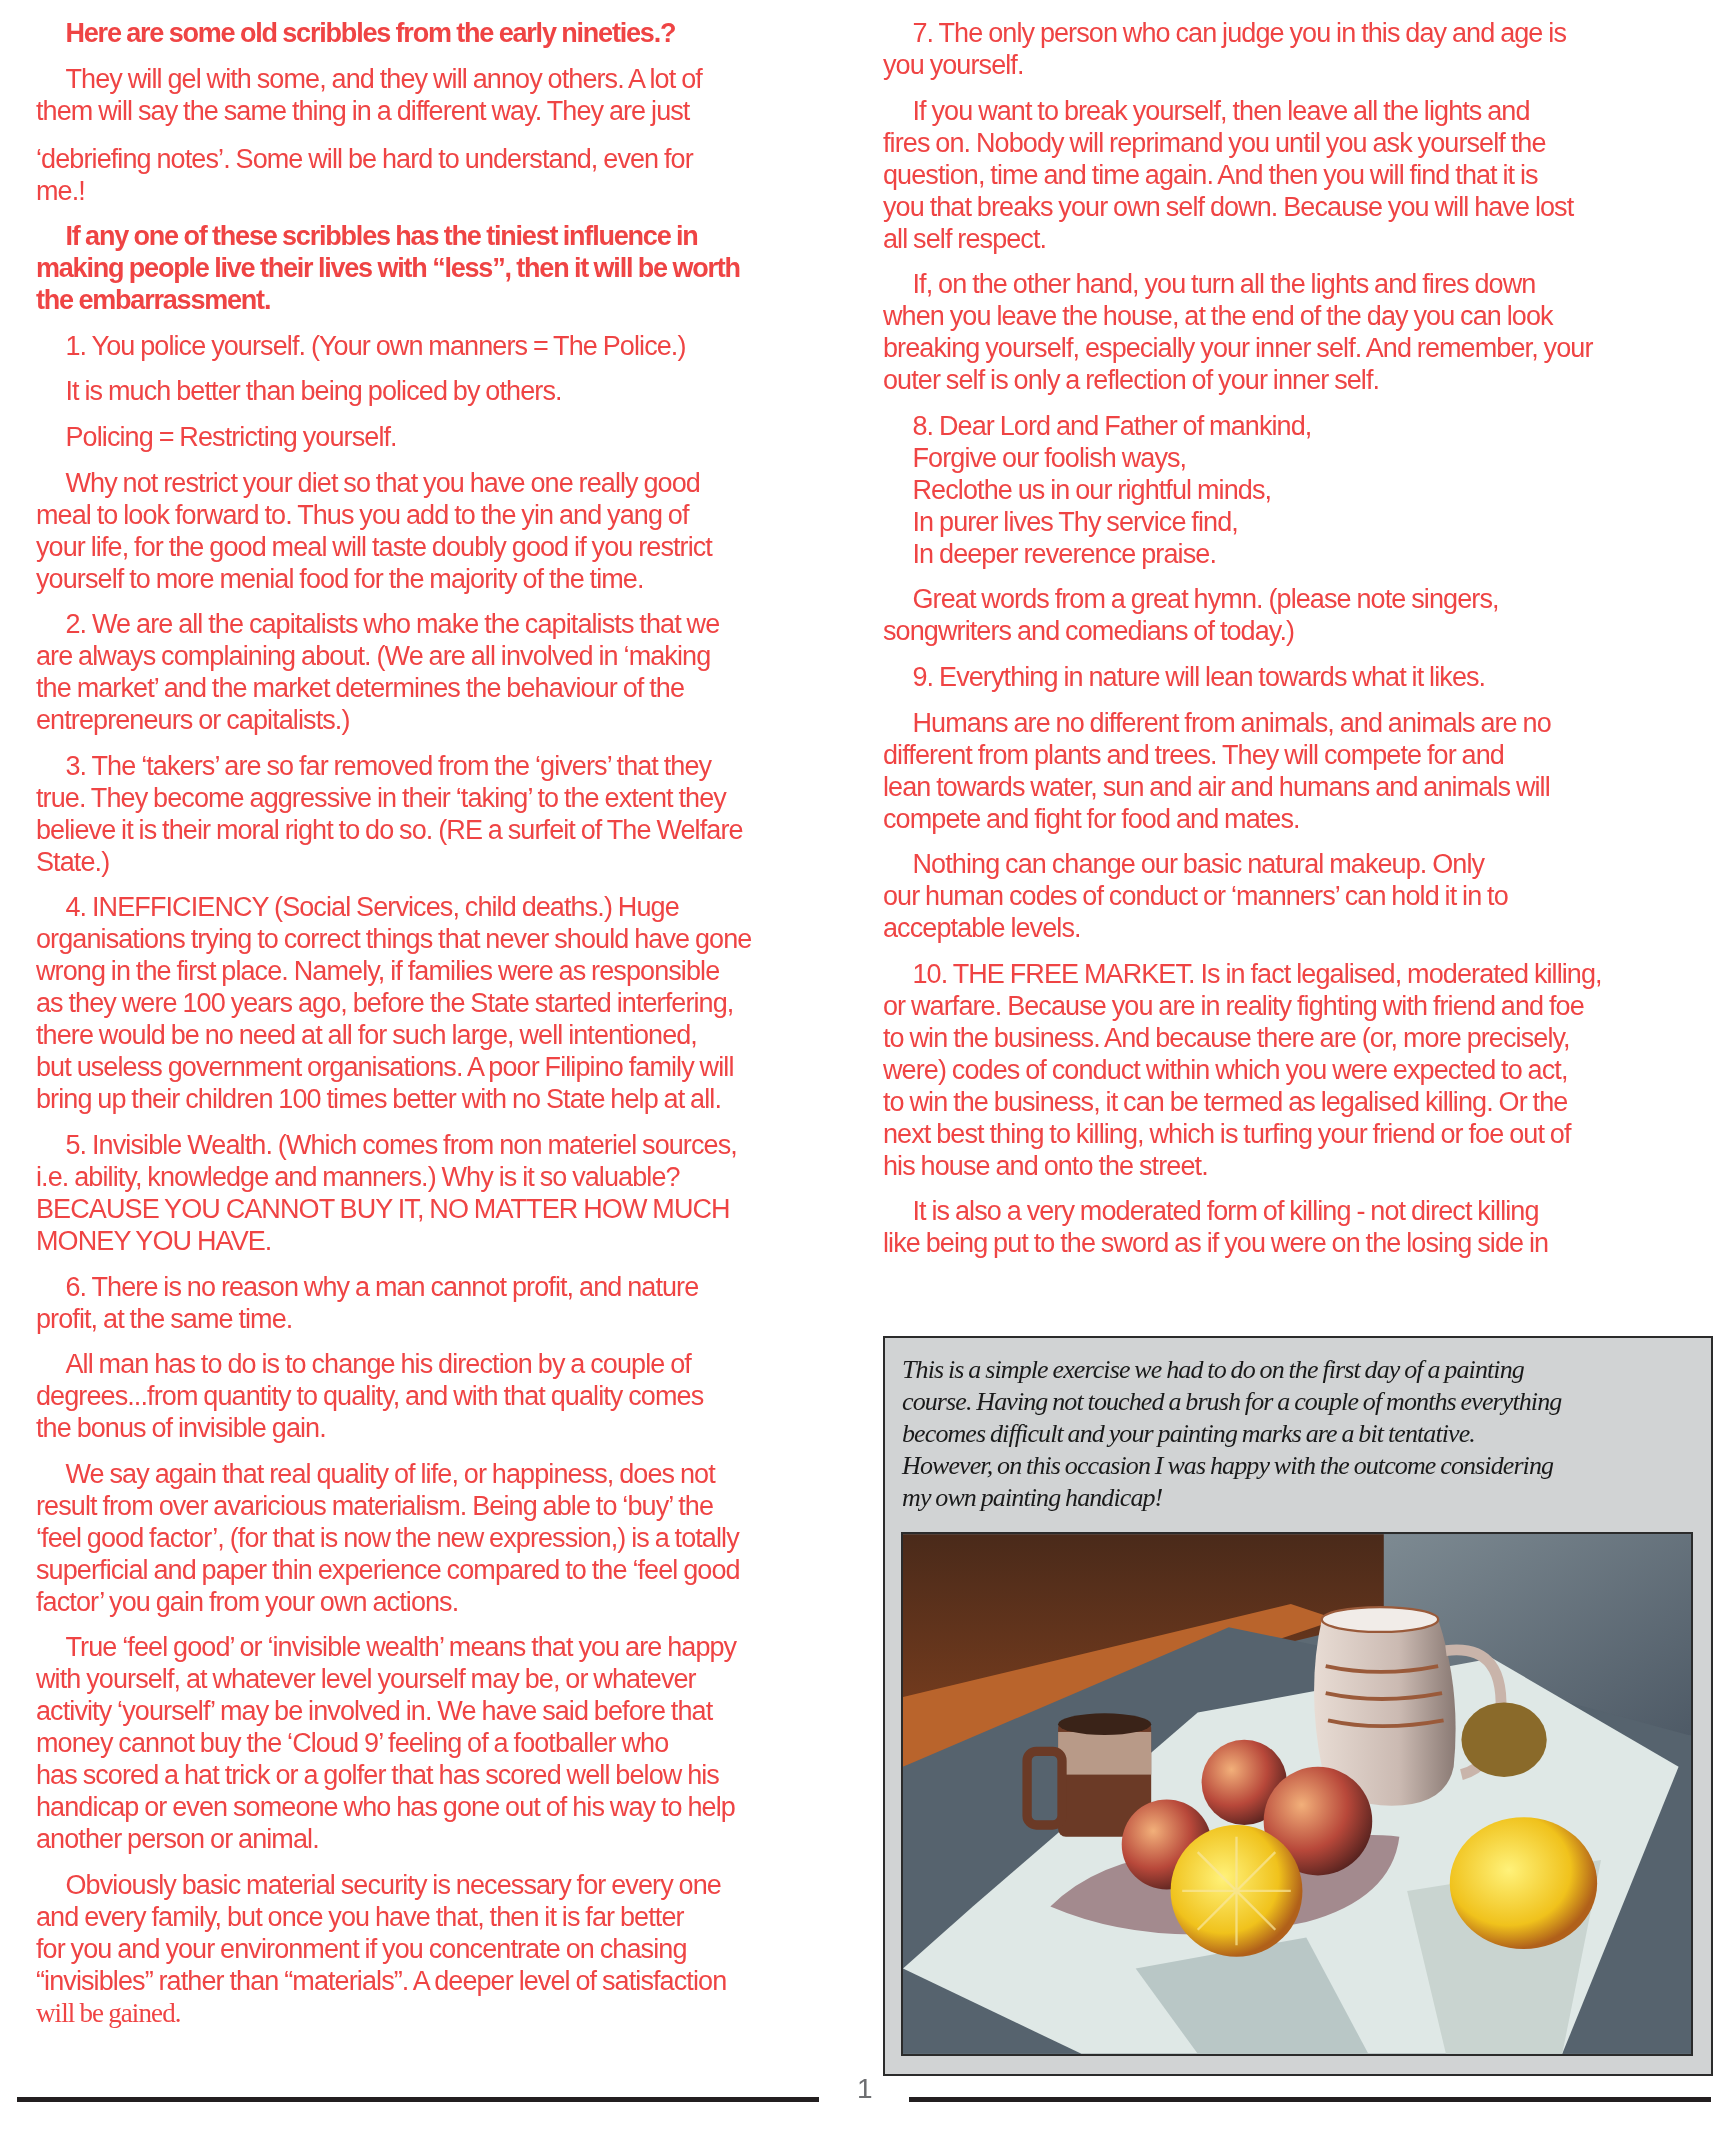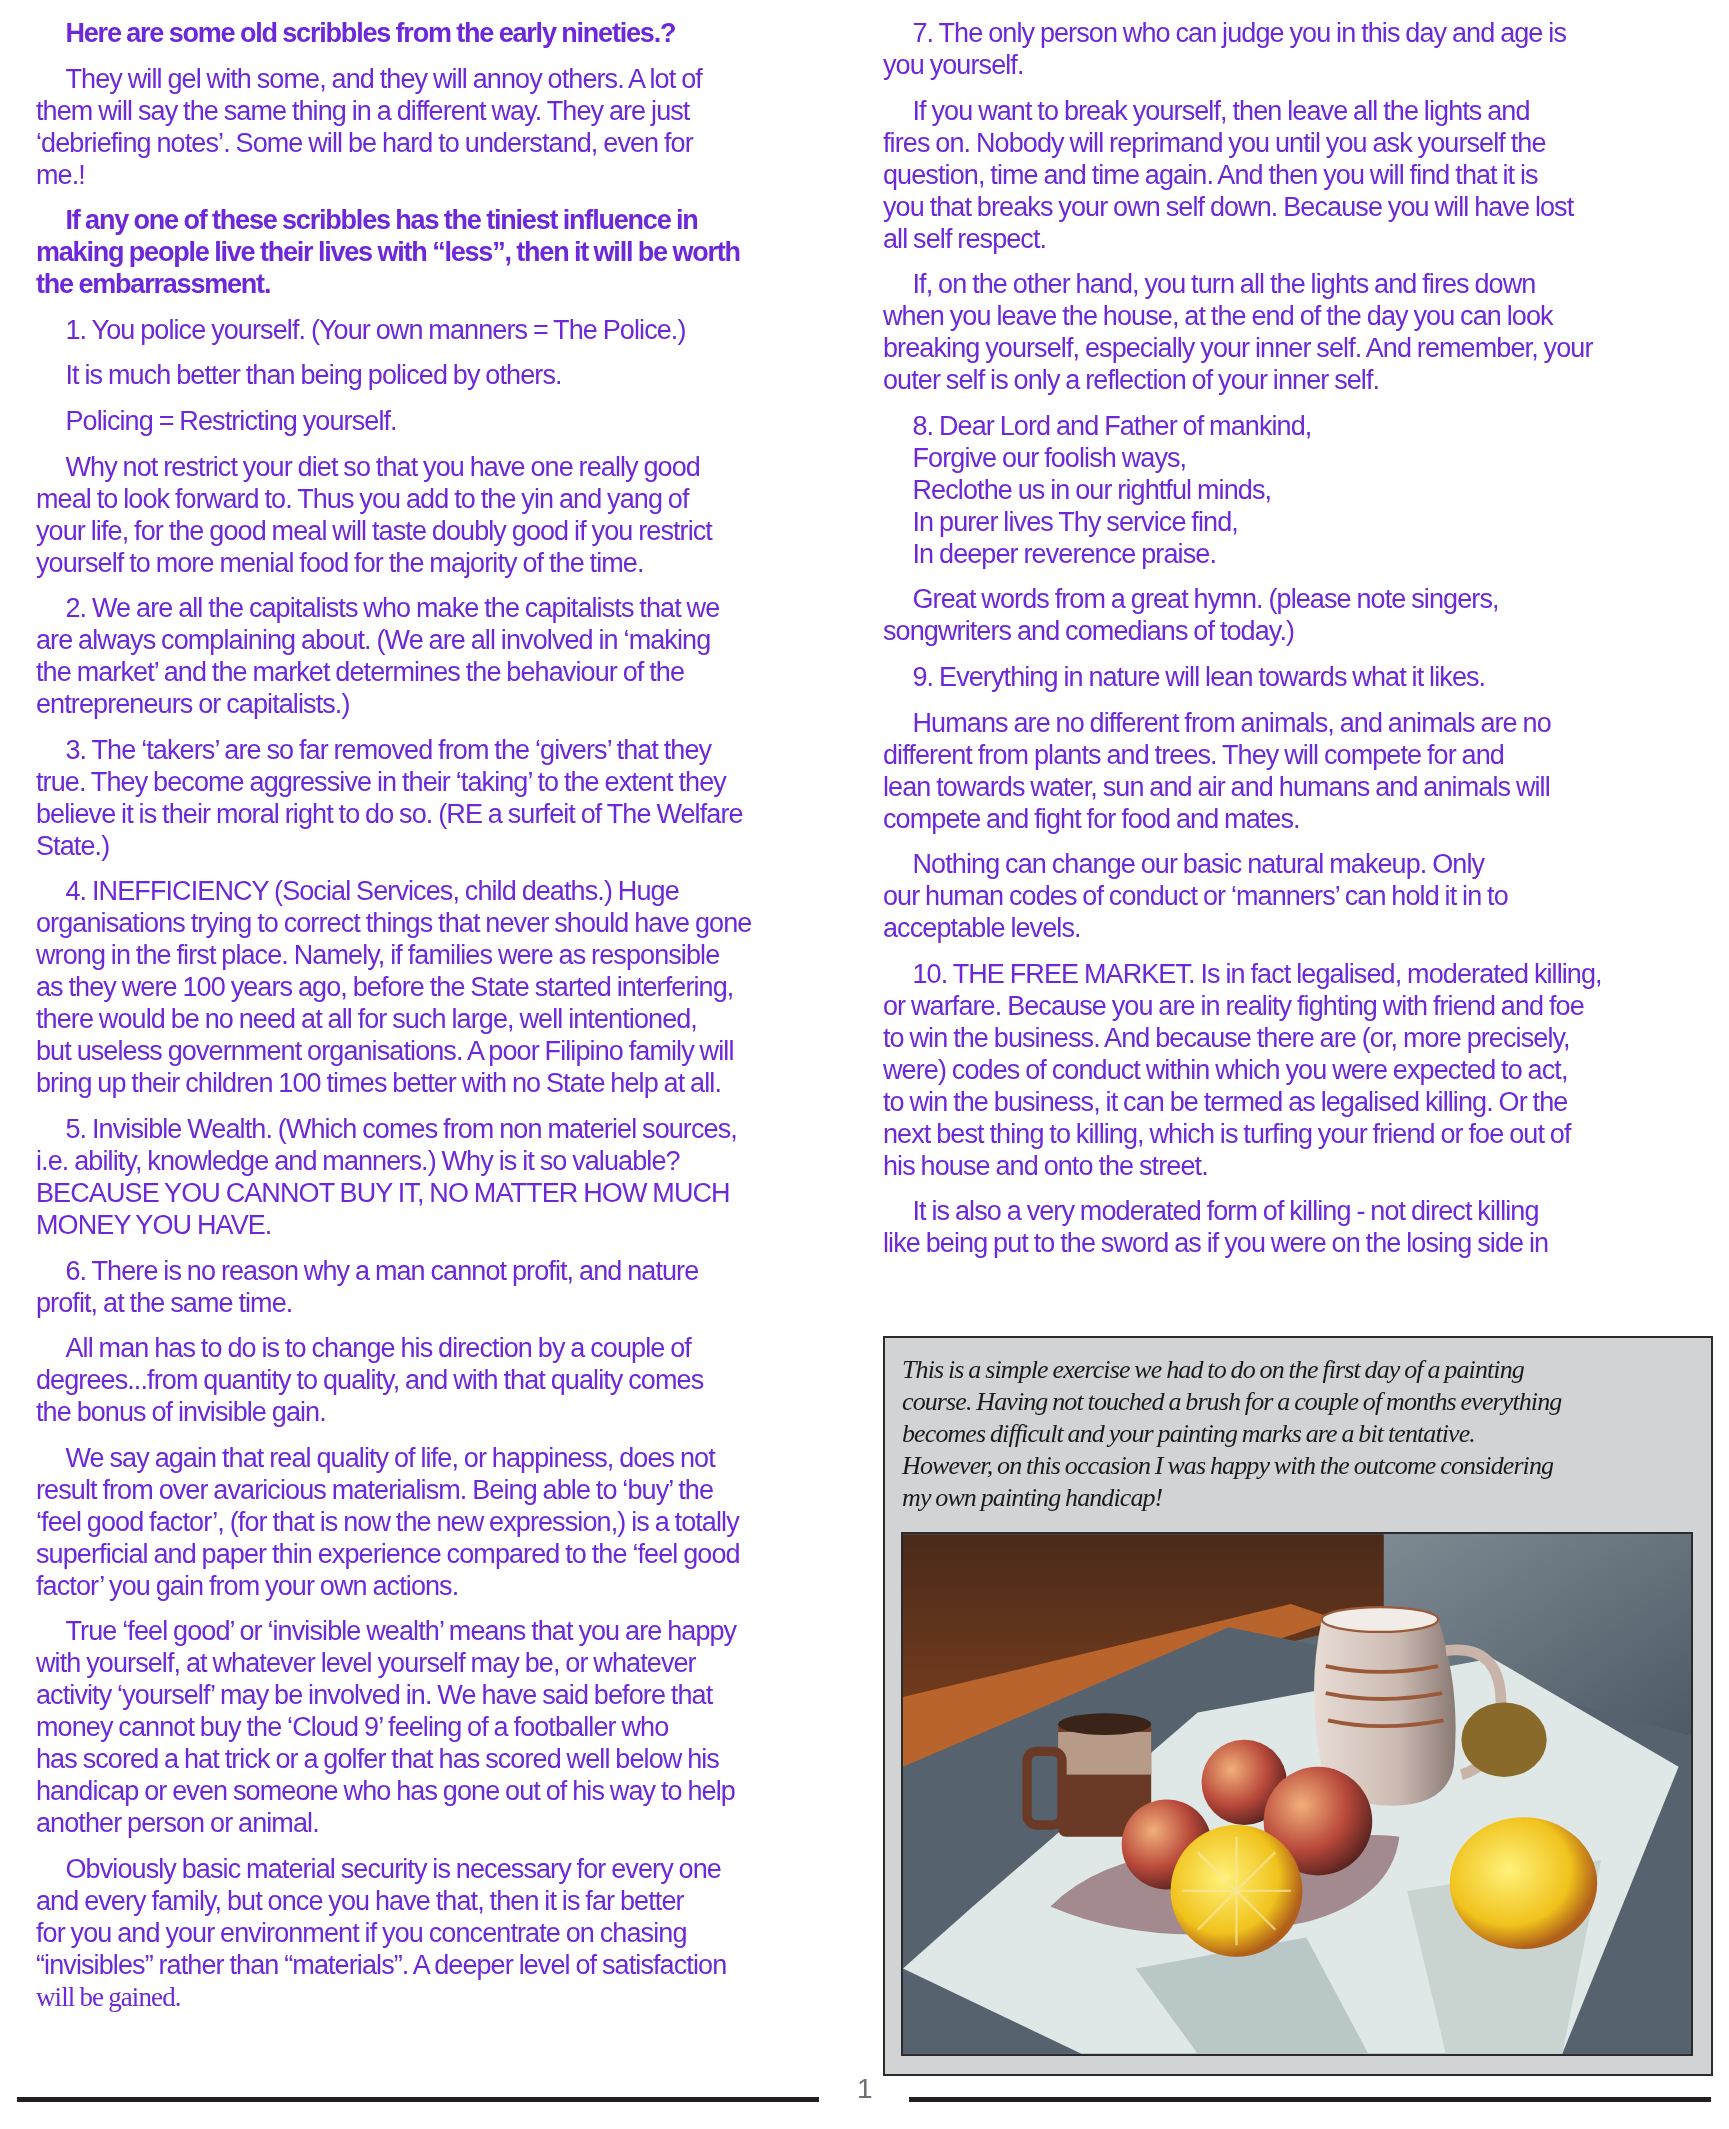--- a/index.html
+++ b/index.html
@@ -1,17 +1,17 @@
 <!DOCTYPE html>
 <html style="font-size:12.4px"><head>
 <meta charset="utf-8">
 <style>
   html, body { margin: 0; padding: 0; background: #ffffff; }
   body { width: 1730px; height: 2129px; position: relative; overflow: hidden; }
-  .col { position: absolute; top: 17px; color: #6d28d9;
+  .col { position: absolute; top: 17px; color: #ef4444;
          font-family: "Liberation Sans", sans-serif; font-size: 27px; line-height: 32px; }
   .col-left { left: 36px; width: 813px; }
   .col-right { left: 883px; width: 830px; }
   .para { margin: 0 0 13.6px 0; }
   .line { display: block; white-space: nowrap; letter-spacing: -0.9px; word-spacing: -0.8px;
           transform-origin: left center; }
   .line.first { padding-left: 29.5px; }
   .bold .line { font-weight: bold; letter-spacing: -1.2px; }
   .caption-box { position: absolute; left: 883px; top: 1336px; width: 826px; height: 736px;
                  background: #d1d3d4; border: 2.3px solid #2b2b2b; box-sizing: content-box; }
@@ -29,21 +29,21 @@
 </head>
 <body>
 
 <div class="col col-left">
   <div class="para bold">
       <span class="line first" style="display: block;">Here are some old scribbles from the early nineties.?</span>
     </div>
   <div class="para">
       <span class="line first" style="display: block;">They will gel with some, and they will annoy others. A lot of</span>
       <span class="line" style="display: block;">them will say the same thing in a different way. They are just</span>
-      <span class="line" style="display: block;">‘debriefing notes’. Some will be hard to understand, even for</span>
+      <span class="line" style="display: block; margin-top: 16px;">‘debriefing notes’. Some will be hard to understand, even for</span>
       <span class="line" style="display: block;">me.!</span>
     </div>
   <div class="para bold">
       <span class="line first" style="display: block;">If any one of these scribbles has the tiniest influence in</span>
       <span class="line" style="display: block;">making people live their lives with “less”, then it will be worth</span>
       <span class="line" style="display: block;">the embarrassment.</span>
     </div>
   <div>
       <div class="para">
         <span class="line first" style="display: block;">1. You police yourself. (Your own manners = The Police.)</span>

